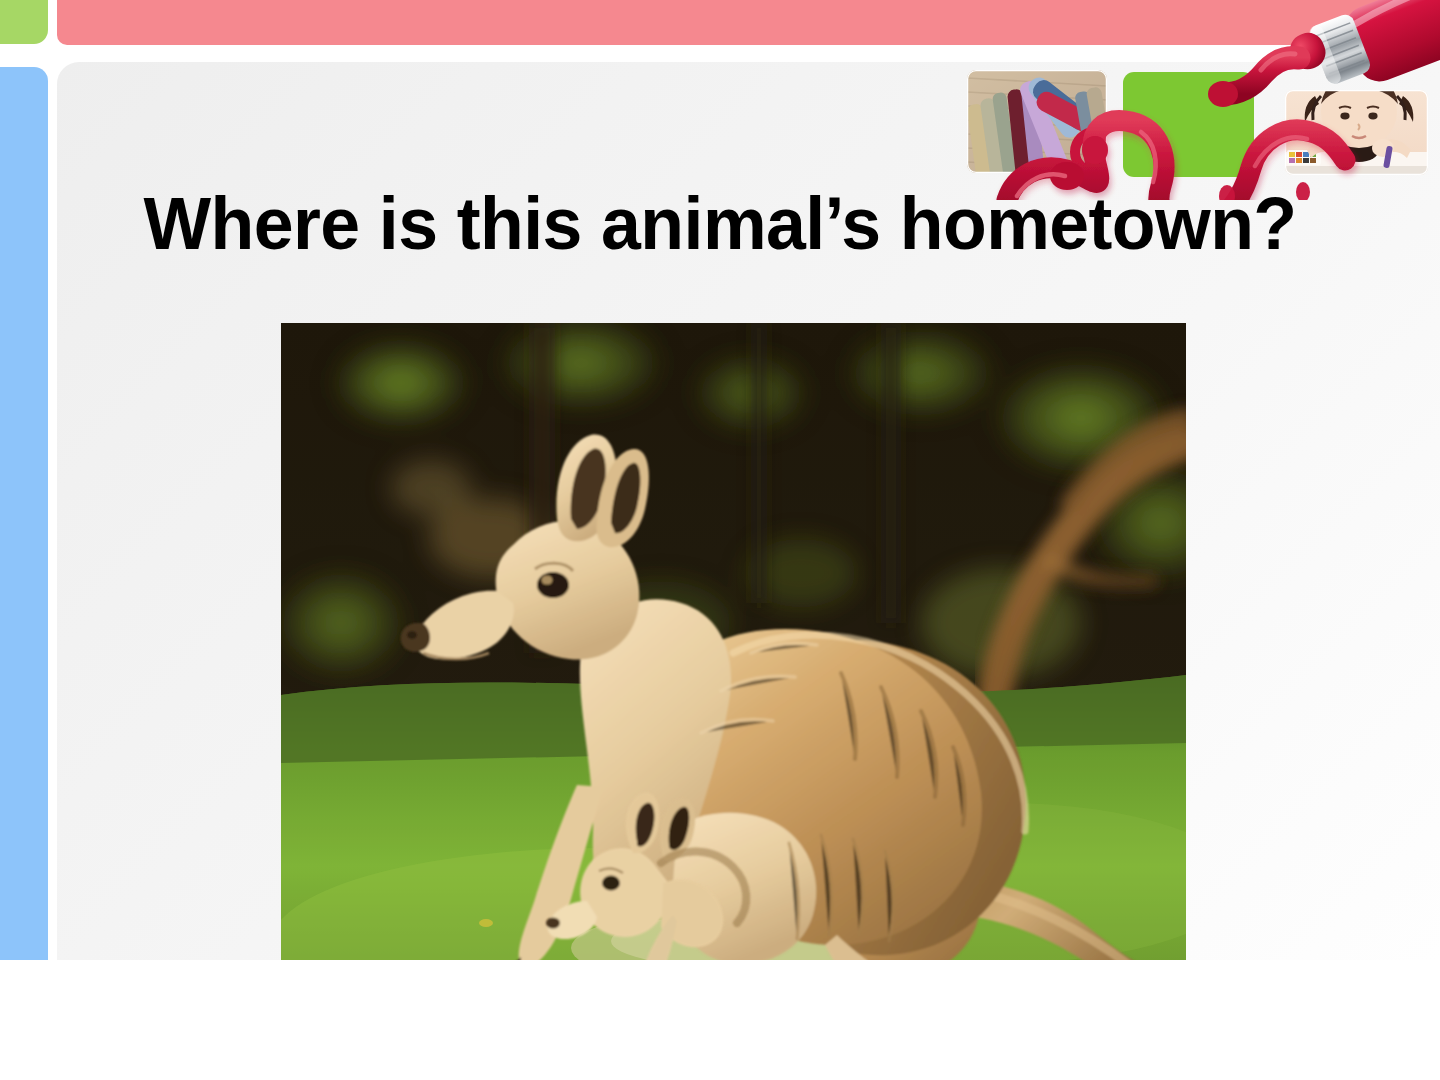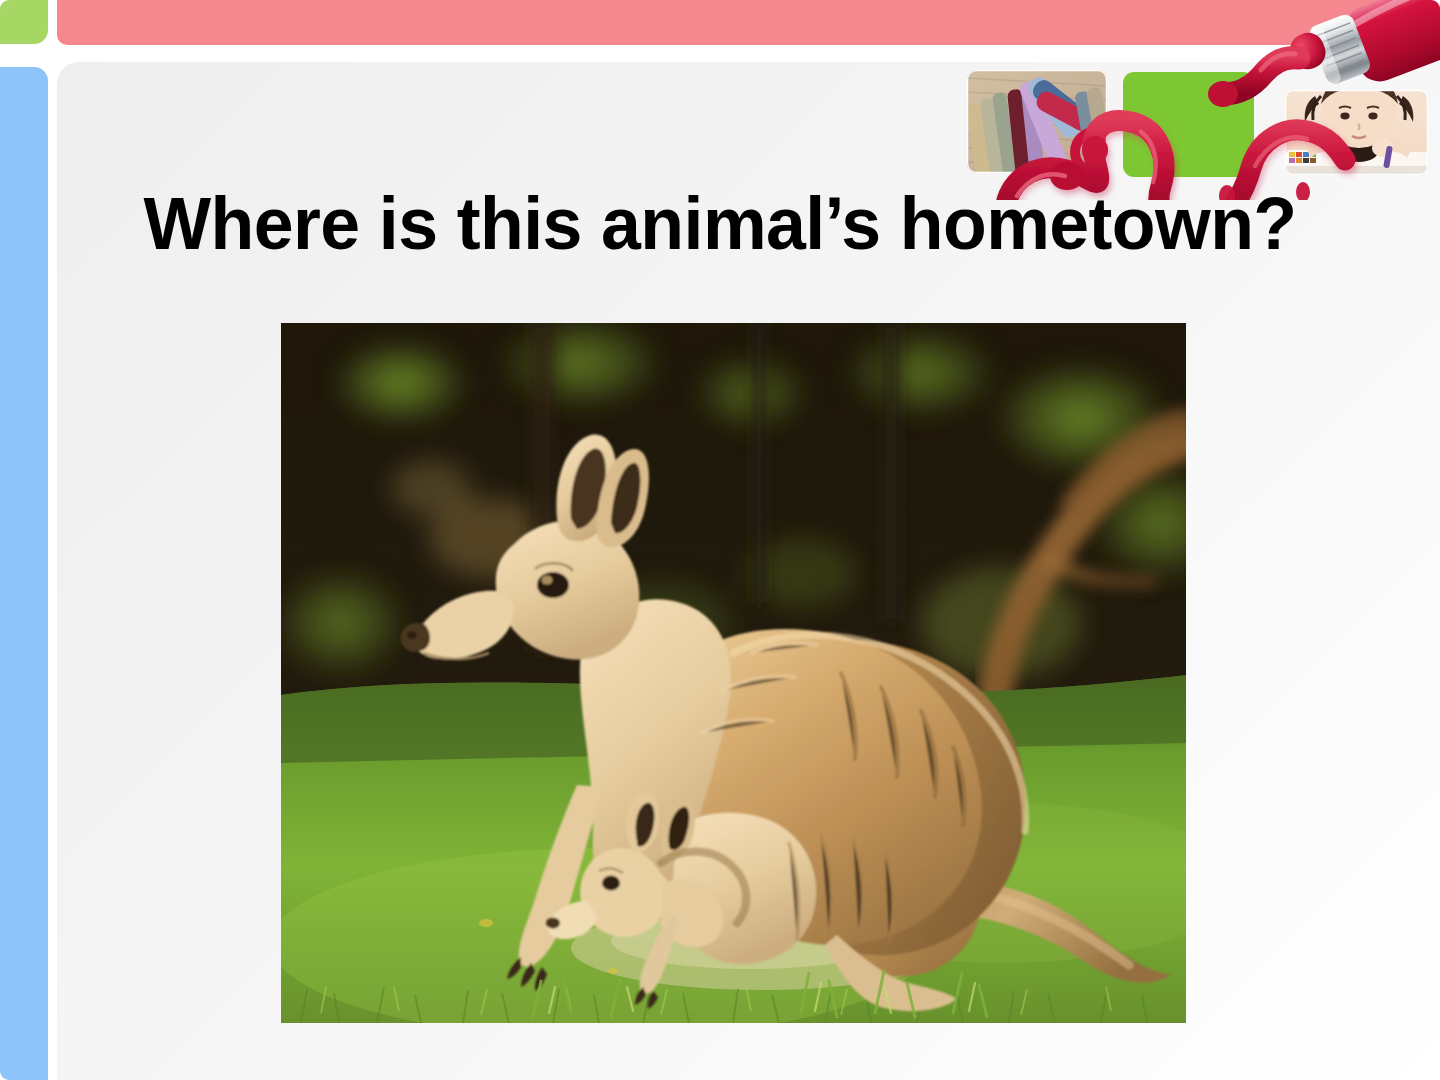--- a/index.html
+++ b/index.html
@@ -7,24 +7,23 @@
   html, body {
     width:1440px; height:1080px;
     overflow:hidden;
     background:#ffffff;
     font-family:"Liberation Sans", sans-serif;
   }
 
   
   #slide {
     position:relative;
-    width:1440px; height:1080px;
+    width:1440px; height:960px;
     background:#ffffff;
     overflow:hidden;
-    border-radius:9px;
   }
 
   
   .deco-green {
     position:absolute;
     left:-14px; top:-14px;
     width:62px; height:58px;
     background:#a6d765;
     border-radius:0 0 14px 0;
   }

